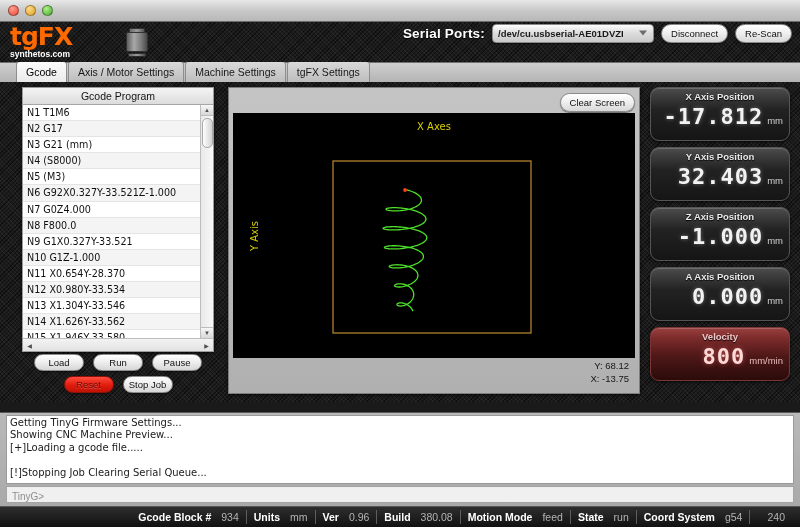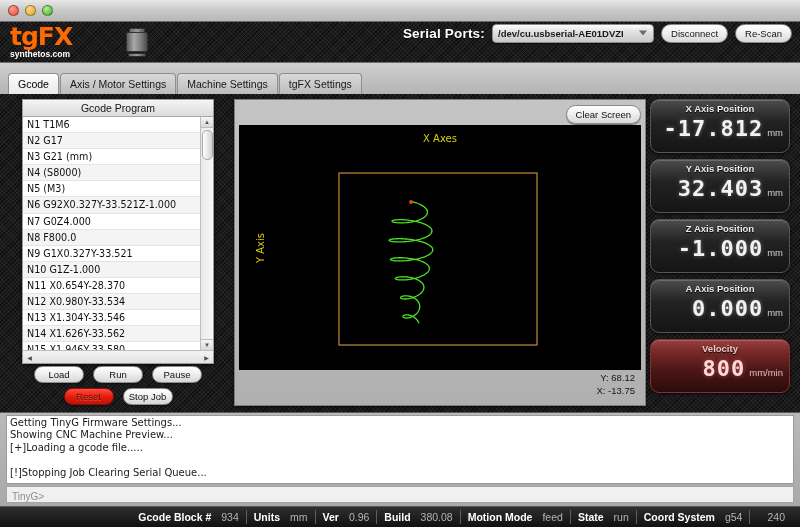--- a/index.html
+++ b/index.html
@@ -102,25 +102,25 @@
     border: 1px solid #8a8a8a; border-radius: 11px;
     font-size: 9.5px; color: #111;
     padding: 3px 9px; height: 19px;
     display: flex; align-items: center; justify-content: center;
     box-shadow: 0 1px 1px rgba(0,0,0,.45);
     white-space: nowrap;
   }
 
   
   .tabstrip {
-    height: 32px;
+    height: 20px;
     background: linear-gradient(to bottom, #cfcfcf, #b4b4b4);
     border-top: 1px solid #6f6f6f;
     display: flex; align-items: flex-end;
-    padding-left: 8px;
+    padding-left: 16px;
   }
   .tab {
     height: 21px;
     padding: 0 9px;
     display: flex; align-items: center;
     font-size: 10.5px; color: #181818;
     background: linear-gradient(to bottom, #d9d9d9, #bdbdbd);
     border: 1px solid #8e8e8e; border-bottom: none;
     border-radius: 4px 4px 0 0;
     margin-right: 1px;
@@ -214,21 +214,21 @@
   }
 
   
   .preview {
     position: absolute; left: 228px; top: 5px;
     width: 412px; height: 307px;
     background: linear-gradient(to bottom, #c4c4c4, #b0b0b0);
     border: 1px solid #7d7d7d;
     box-shadow: 0 1px 3px rgba(0,0,0,.7);
     padding: 4px;
-    display: flex; flex-direction: column; margin-left: 6px;
+    display: flex; flex-direction: column;
   }
   .preview-top { height: 21px; display: flex; justify-content: flex-end; align-items: center; }
   .canvas {
     flex: 1; background: #000; position: relative; overflow: hidden;
   }
   .preview-bottom {
     height: 31px; position: relative;
   }
   .coord-read {
     position: absolute; right: 6px; top: 1px;

